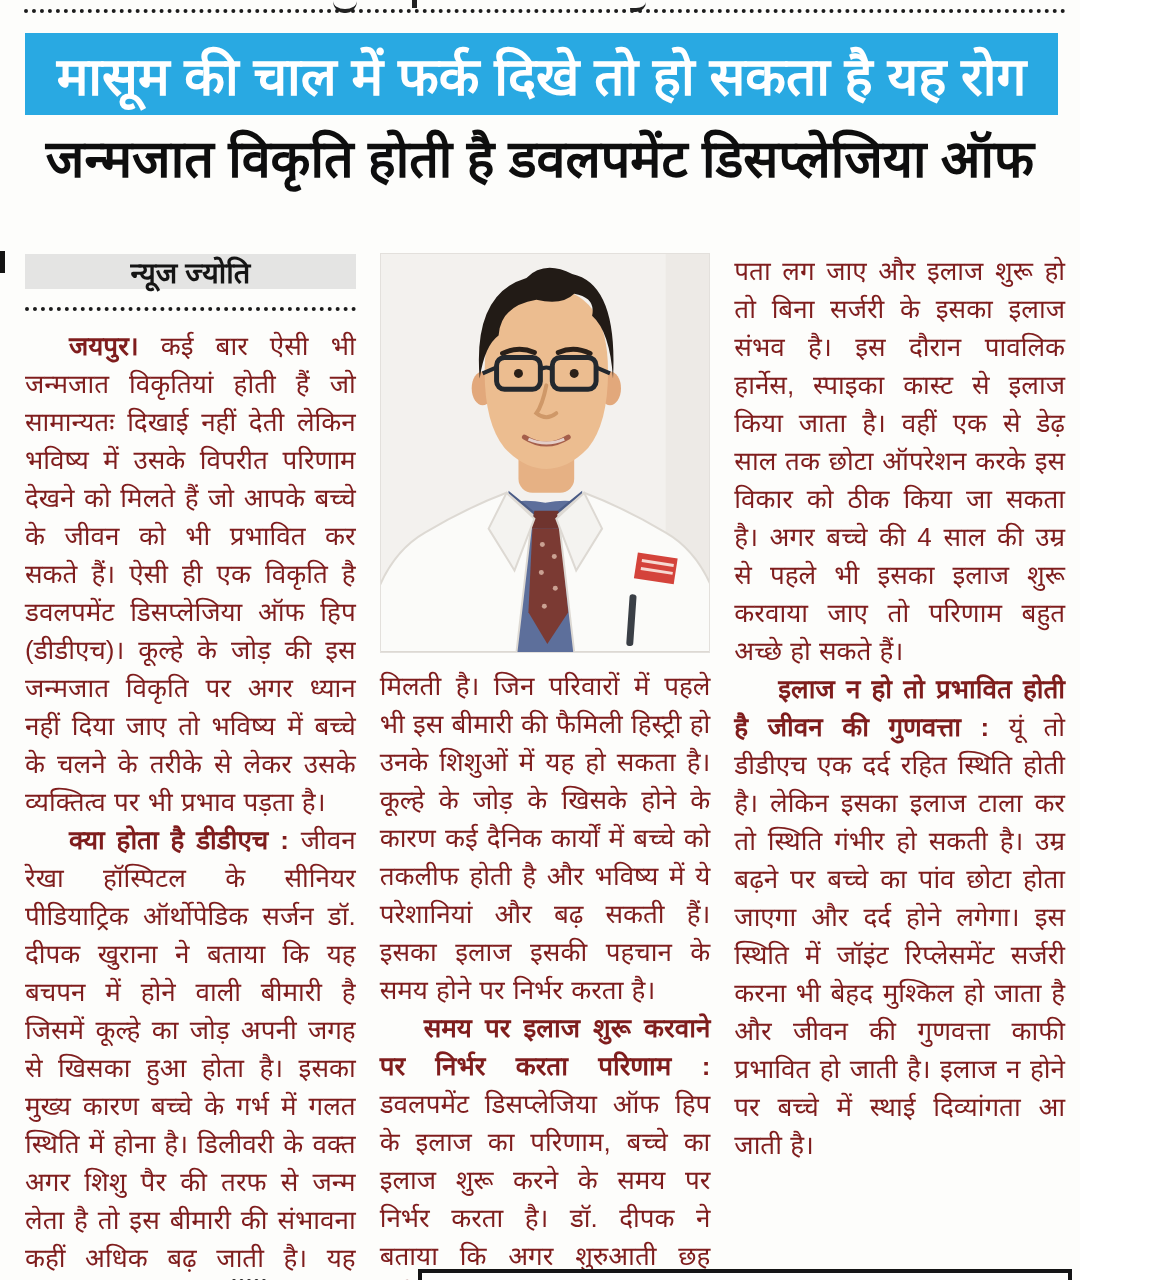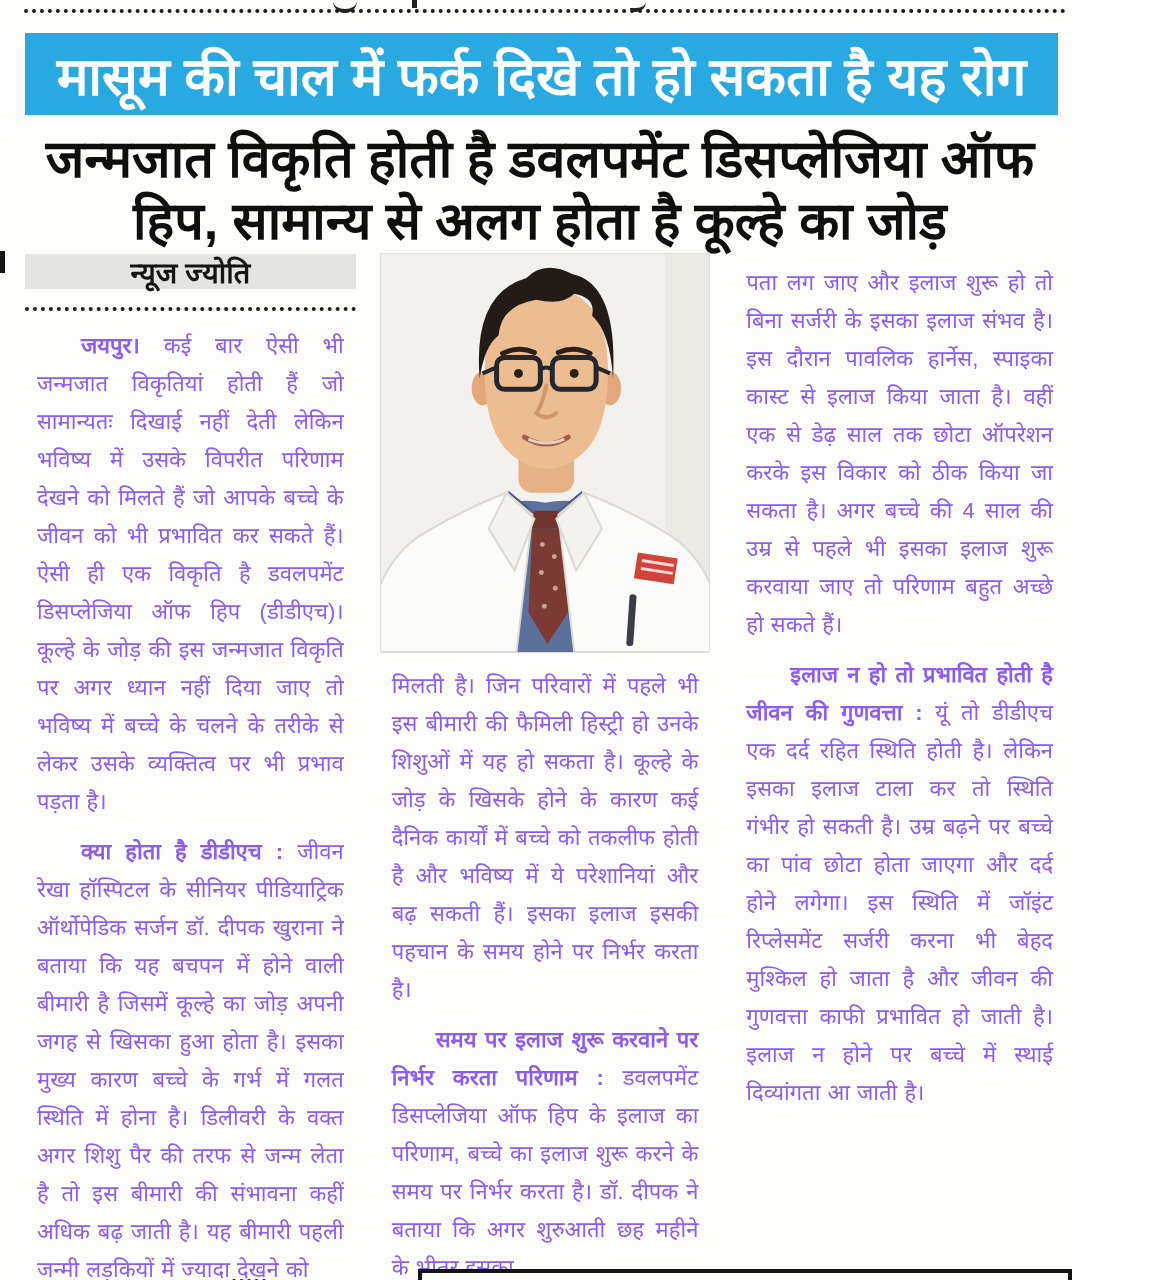--- a/index.html
+++ b/index.html
@@ -36,22 +36,22 @@
   }
   .col { flex:1 1 0; min-width:0; position:relative; }
 
   .byline-band {
     height:35px; background:#e4e4e3; display:flex; align-items:center; justify-content:center;
     font-size:29px; font-weight:700; color:#151515; margin:2px 0 18px 0;
   }
   .dotted-sep { border-top:4px dotted #1c1c1c; margin:0 0 16px 0; }
 
   p.body {
-    margin:12px; font-size:22px; line-height:38px; text-align:justify;
-    text-justify:inter-word; color:#8b5cf6; word-spacing:1px;
+    margin:0; font-size:26px; line-height:38px; text-align:justify;
+    text-justify:inter-word; color:#7f1d1d; word-spacing:1px;
   }
   p.indent { text-indent:44px; }
   .lead { font-weight:700; }
 
   
   .photo {
     height:400px; margin:1px 0 14px 0; background:#f3f1ee;
     border:1px solid #e3e0dc; box-sizing:border-box; overflow:hidden;
   }
   .photo svg { display:block; width:100%; height:100%; }
@@ -74,21 +74,20 @@
   <div class="frag frag-b"></div>
   <div class="frag frag-c"></div>
   <div class="edge-dash"></div>
 
   <div class="banner" style="background: rgb(41, 169, 226); color: rgb(255, 255, 255);">
     <span>मासूम की चाल में फर्क दिखे तो हो सकता है यह रोग</span>
   </div>
 
   <h1 class="subhead">
     <span>जन्मजात विकृति होती है डवलपमेंट डिसप्लेजिया ऑफ</span><br>
-    <span>हिप, सामान्य से अलग होता है कूल्हे का जोड़</span>
   </h1>
 
   <div class="columns">
 
     <div class="col">
       <div class="byline-band" style="background: rgb(228, 228, 227);">
         <span>न्यूज ज्योति</span>
       </div>
       <div class="dotted-sep"></div>
       <p class="body indent"><span class="lead">जयपुर।</span> <span>कई बार ऐसी भी जन्मजात विकृतियां होती हैं जो सामान्यतः दिखाई नहीं देती लेकिन भविष्य में उसके विपरीत परिणाम देखने को मिलते हैं जो आपके बच्चे के जीवन को भी प्रभावित कर सकते हैं। ऐसी ही एक विकृति है डवलपमेंट डिसप्लेजिया ऑफ हिप (डीडीएच)। कूल्हे के जोड़ की इस जन्मजात विकृति पर अगर ध्यान नहीं दिया जाए तो भविष्य में बच्चे के चलने के तरीके से लेकर उसके व्यक्तित्व पर भी प्रभाव पड़ता है।</span></p>

